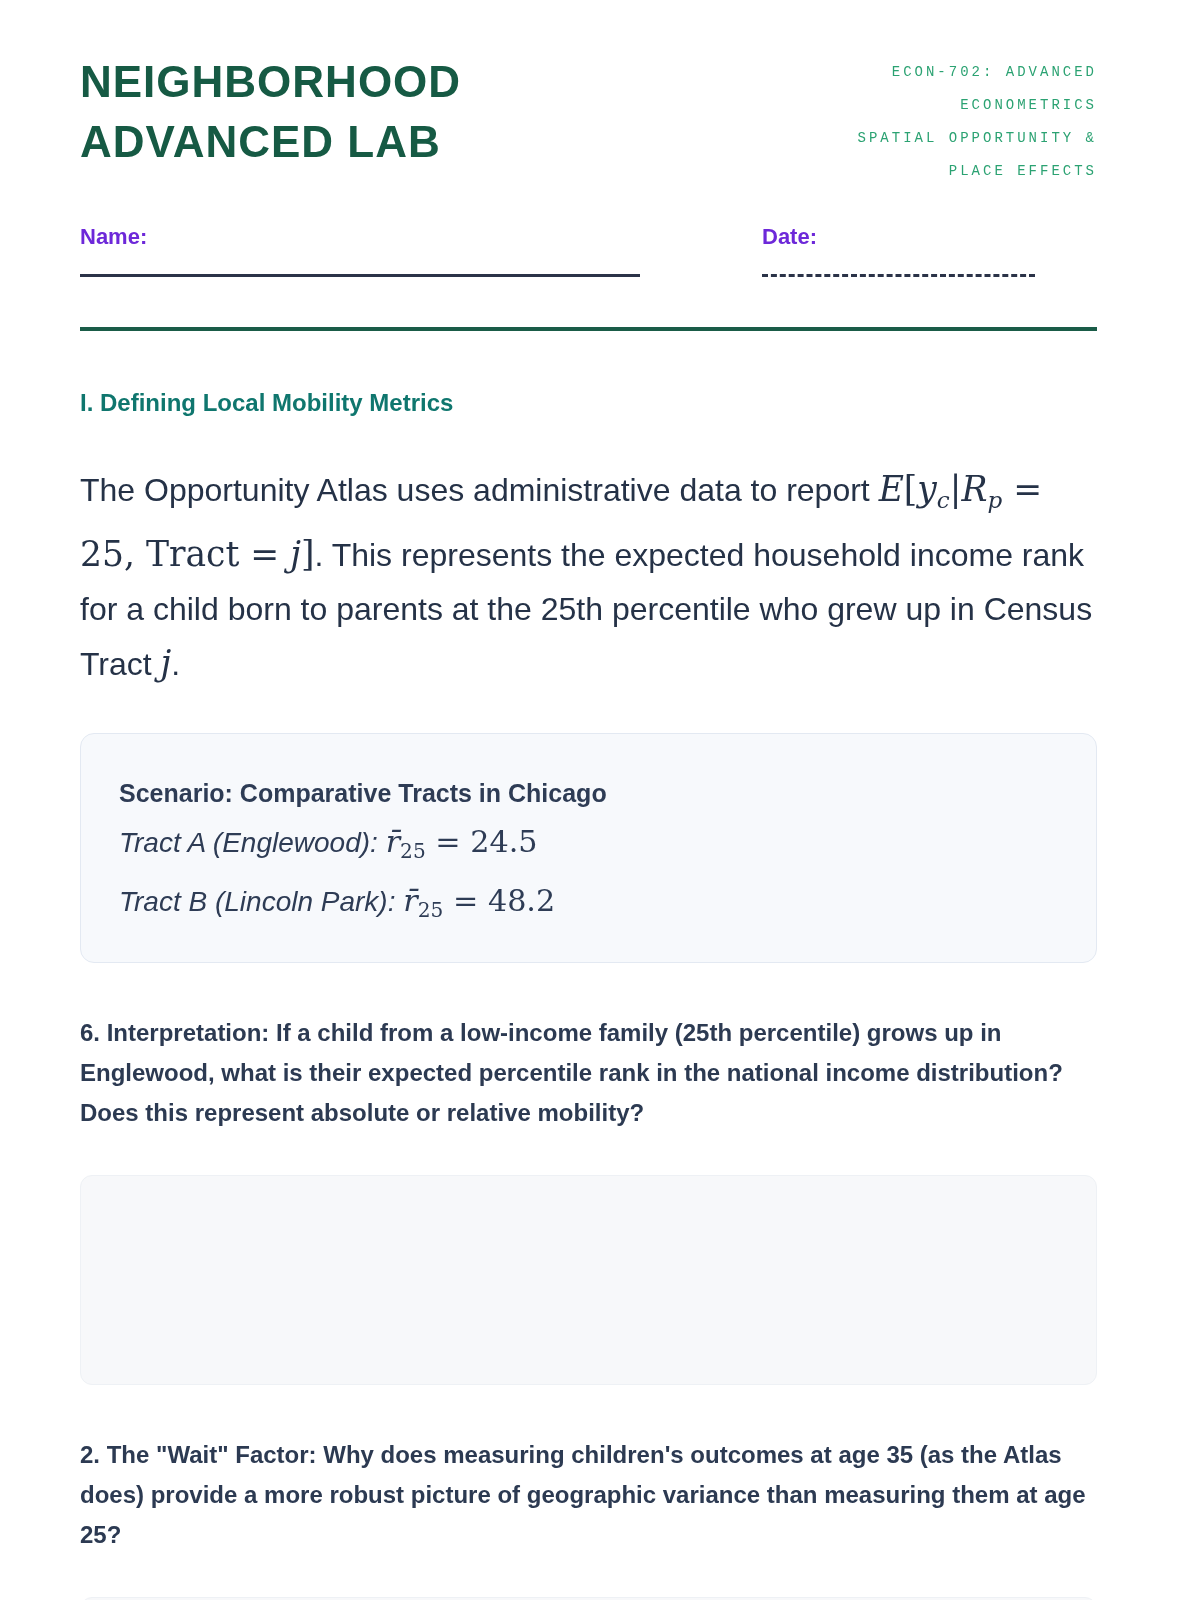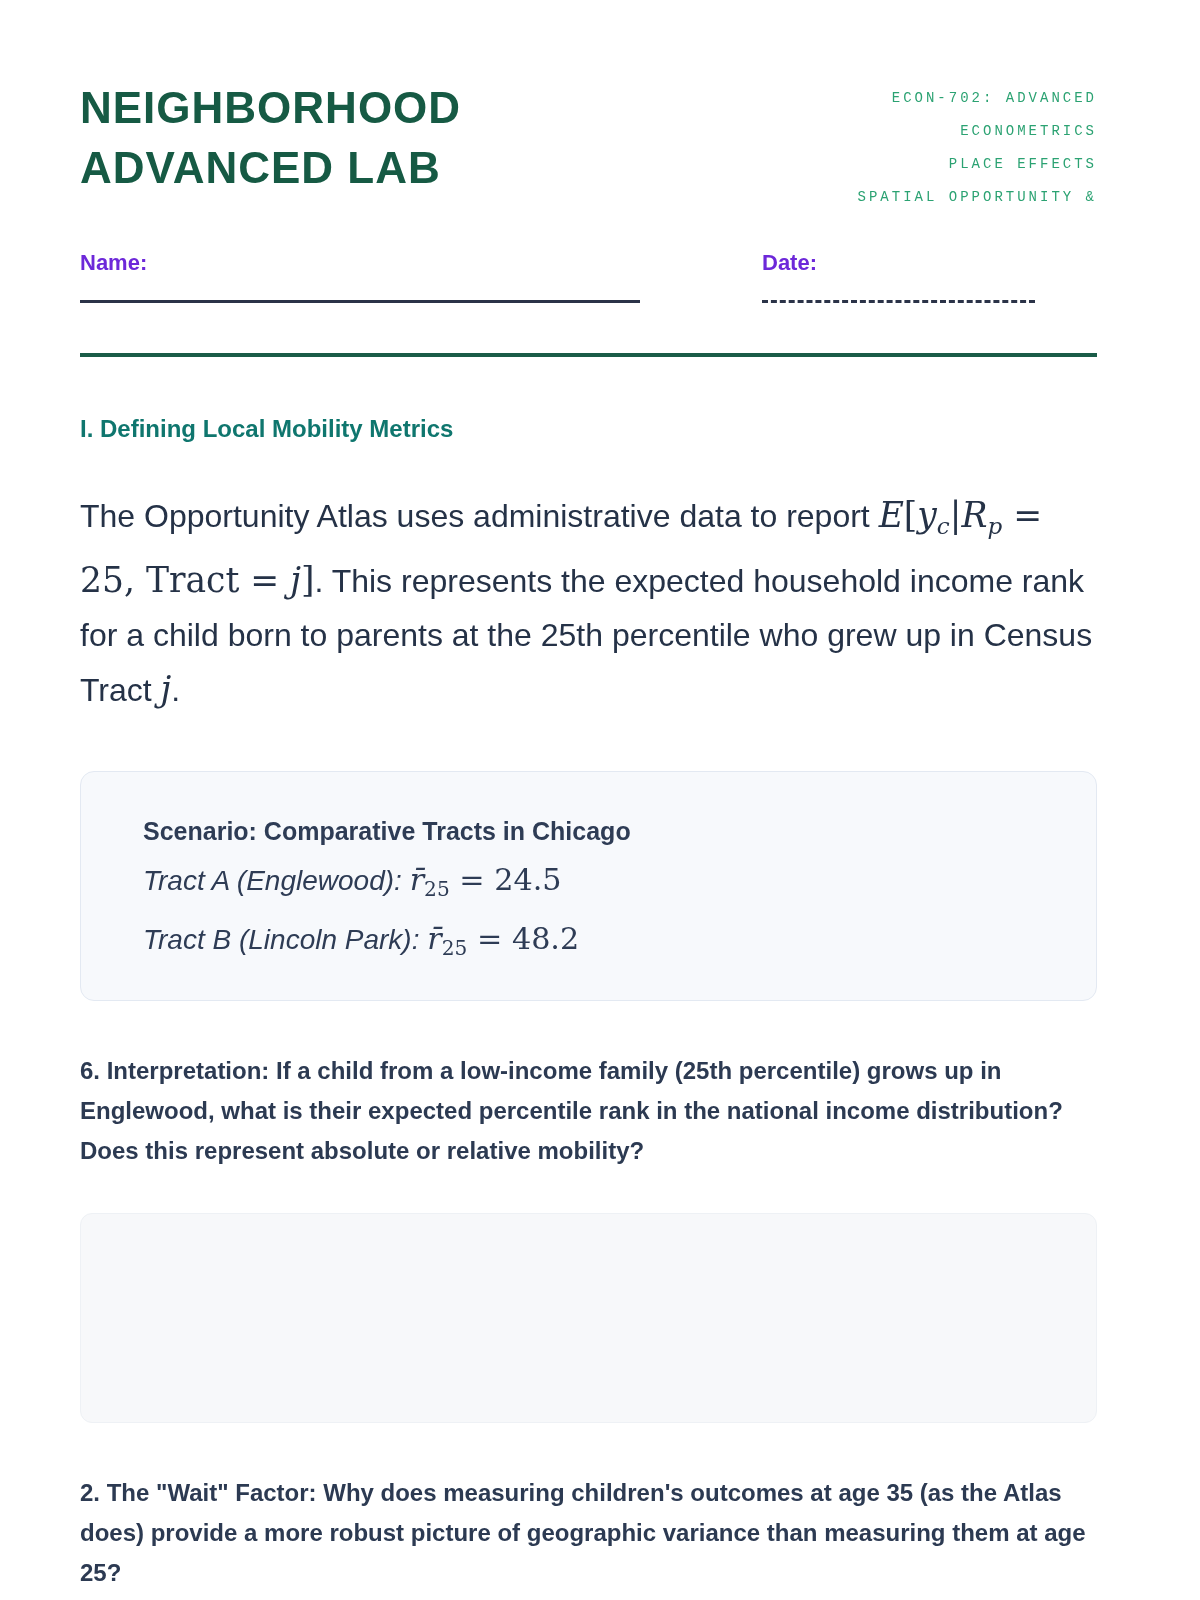--- a/index.html
+++ b/index.html
@@ -7,21 +7,21 @@
     position:relative;
     width:1200px; height:1600px;
     box-sizing:border-box;
     padding:0 103px 0 80px;
     overflow:hidden;
     background:#ffffff;
     font-family:"Liberation Sans", sans-serif;
     color:#253247;
   }
   
-  .header { display:flex; justify-content:space-between; align-items:flex-start; padding-top:78px; }
+  .header { display:flex; justify-content:space-between; align-items:flex-start; padding-top:52px; }
   .title {
     margin:0;
     font-size:44px; line-height:60px; font-weight:bold;
     letter-spacing:1px;
     color:#165A44;
   }
   .course {
     margin-top:4px;
     text-align:right;
     font-family:"Liberation Mono", monospace;
@@ -53,26 +53,26 @@
   }
   
   .seg-mi  { font-family:"DejaVu Serif", serif; font-style:italic; font-size:1.08em; }
   .seg-mr  { font-family:"DejaVu Serif", serif; font-size:1.08em; }
   .seg-msub  { font-family:"DejaVu Serif", serif; font-style:italic; font-size:0.72em; vertical-align:-0.30em; }
   .seg-msubr { font-family:"DejaVu Serif", serif; font-size:0.72em; vertical-align:-0.30em; }
   .seg-ital { font-style:italic; }
   .seg-text { }
   
   .scenario-box {
-    margin-top:54px;
+    margin-top:42px;
     box-sizing:border-box;
     background:#F7F9FC;
     border:1px solid #E3E9F2;
     border-radius:14px;
-    padding:46px 42px 38px 62px;
+    padding:46px 42px 38px 38px;
   }
   .scenario-title {
     font-size:25px; line-height:26px; font-weight:bold;
     color:#2E3C55;
   }
   .tract-line {
     margin-top:22px;
     font-size:28px; line-height:28px;
     color:#2E3C55;
   }
@@ -97,22 +97,22 @@
 <div class="page">
 
   <header class="header">
     <h1 class="title">
       <span>NEIGHBORHOOD</span><br>
       <span>ADVANCED LAB</span>
     </h1>
     <div class="course">
       <div>ECON-702: ADVANCED</div>
       <div>ECONOMETRICS</div>
+      <div>SPATIAL OPPORTUNITY &amp;</div>
       <div>PLACE EFFECTS</div>
-      <div>SPATIAL OPPORTUNITY &amp;</div>
     </div>
   </header>
 
   <div class="fields">
     <div class="field-name">
       <div class="field-label">Name:</div>
       <div class="write-line solid"></div>
     </div>
     <div class="field-date">
       <div class="field-label">Date:</div>

